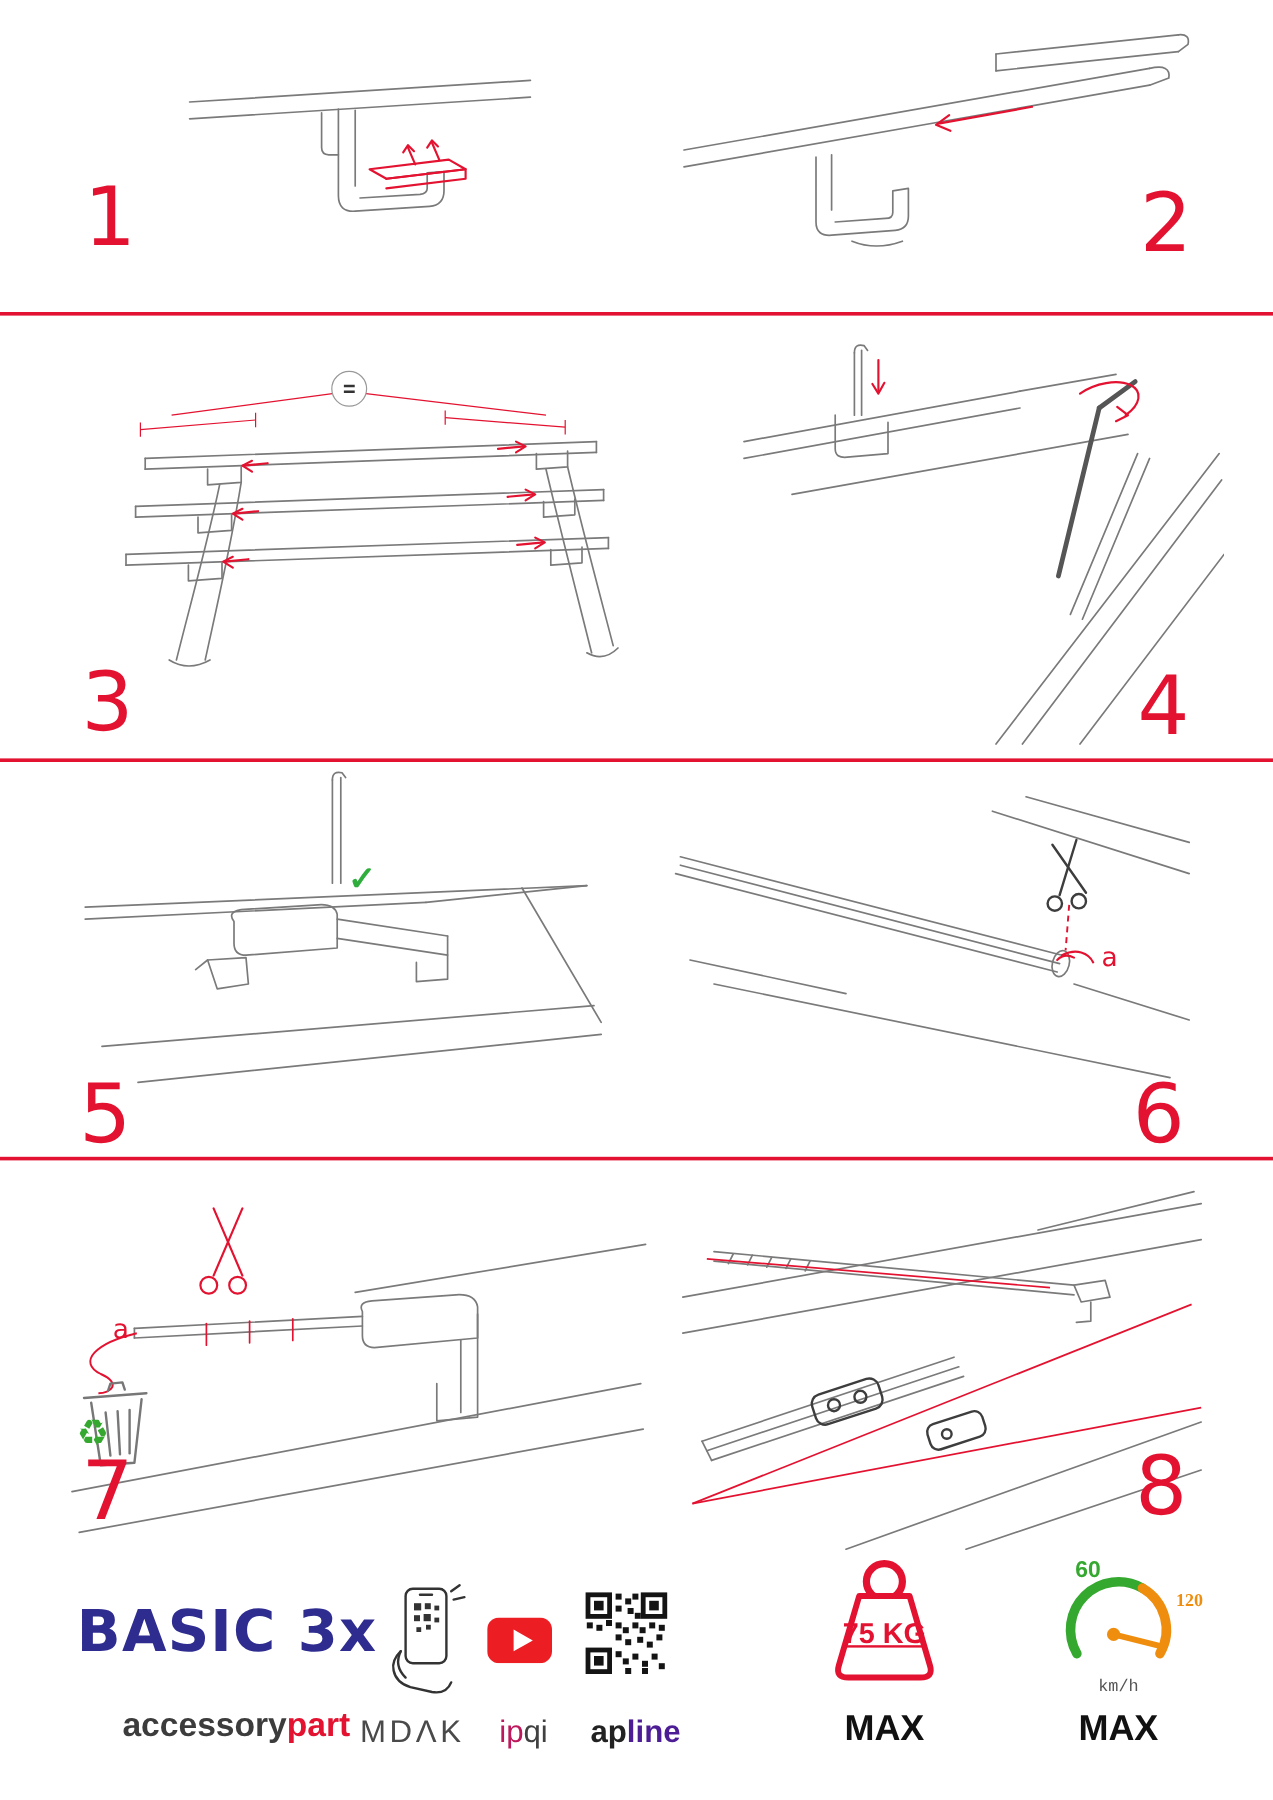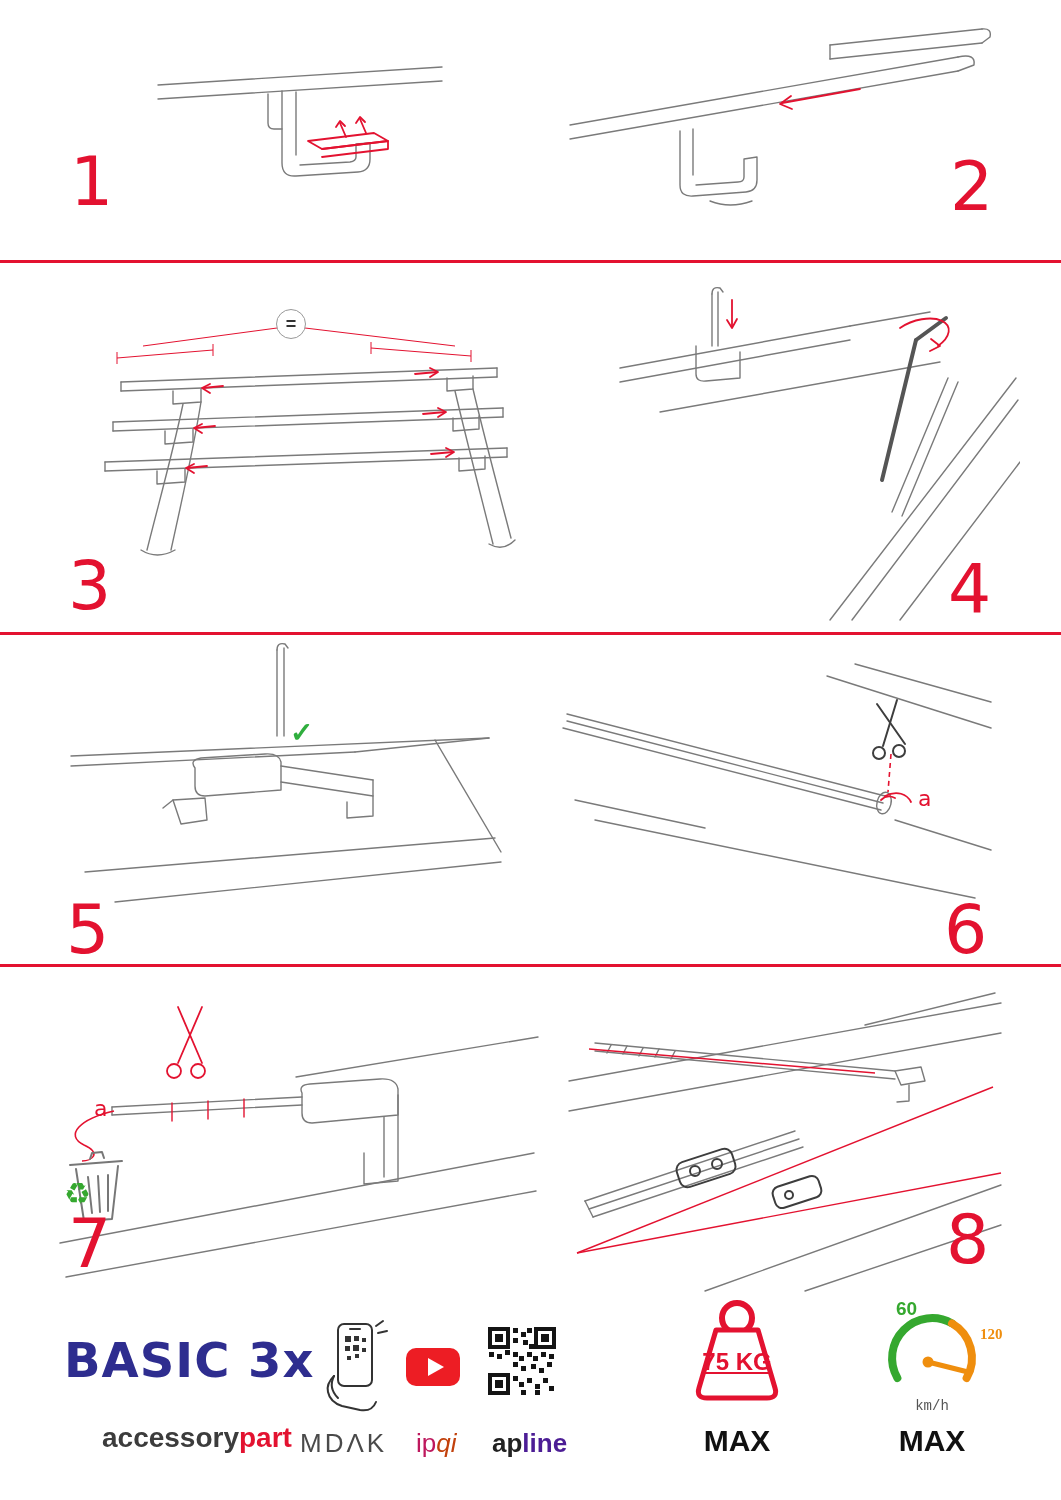--- a/index.html
+++ b/index.html
@@ -31,21 +31,21 @@
   .recycle { position:absolute; left:64px; top:1176px; color:#35a82f; font-size:30px; z-index:3; }
 
   .brand-title {
     position:absolute; left:64px; top:1332px; color:#2e2d8f;
     font-family:"DejaVu Sans", sans-serif; font-weight:bold; font-size:48px; letter-spacing:1px;
   }
   .brand-sub { position:absolute; left:66px; top:1422px; font-size:28px; font-weight:bold; color:#3c3c3c;margin-left:36px; }
   .brand-sub .red { color:#e31230; }
   .partner-label { position:absolute; top:1428px; font-size:26px; color:#4a4a4a; }
   .lbl-mdak { left:300px; letter-spacing:3px; }
-  .lbl-ipqi { left:416px; } .lbl-ipqi .gray { color:#be185d; } .lbl-ipqi .red { color:#c2410c;font-style:italic; }
+  .lbl-ipqi { left:416px; } .lbl-ipqi .gray { color:#be185d; } .lbl-ipqi .red { color:#404040; }
   .lbl-apline { left:492px; font-weight:bold; color:#222; } .lbl-apline .red { color:#4c1d95;text-align:right; }
 
   .weight-value { position:absolute; left:672px; top:1348px; width:130px; text-align:center;
                   color:#e31230; font-size:24px; font-weight:bold; z-index:3;text-decoration:underline; }
   .weight-max   { position:absolute; left:672px; top:1424px; width:130px; text-align:center;
                   color:#111; font-size:30px; font-weight:bold; }
   .speed-low  { position:absolute; left:896px; top:1298px; color:#35a82f; font-size:19px; font-weight:bold;text-align:right; }
   .speed-high { position:absolute; left:980px; top:1326px; color:#ef8e0e; font-size:15px; font-weight:bold;font-family:Liberation Serif, serif; }
   .speed-unit { position:absolute; left:872px; top:1398px; width:120px; text-align:center; color:#555; font-size:14px;font-family:Liberation Mono, monospace; }
   .speed-max  { position:absolute; left:872px; top:1424px; width:120px; text-align:center;

